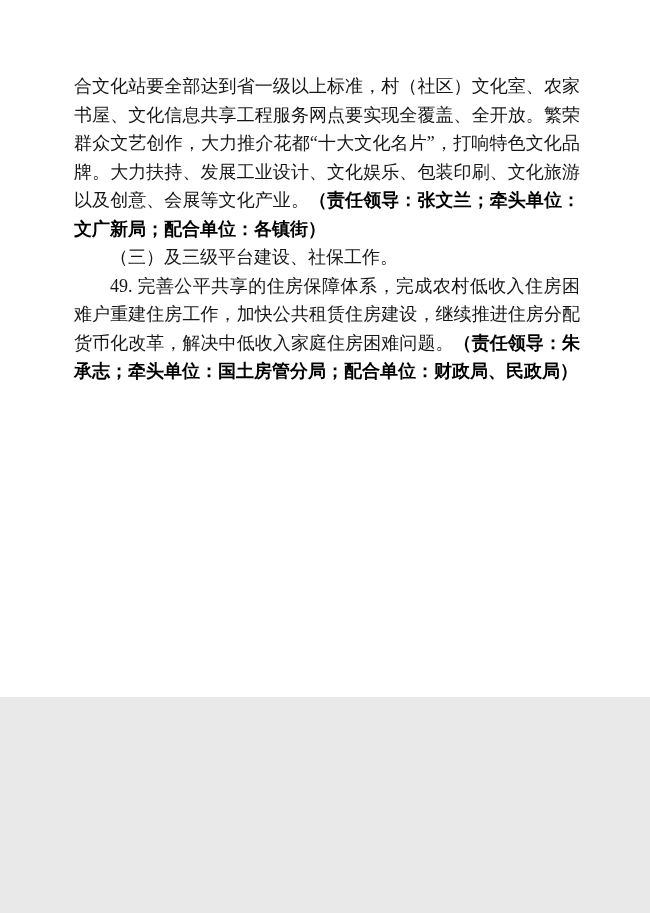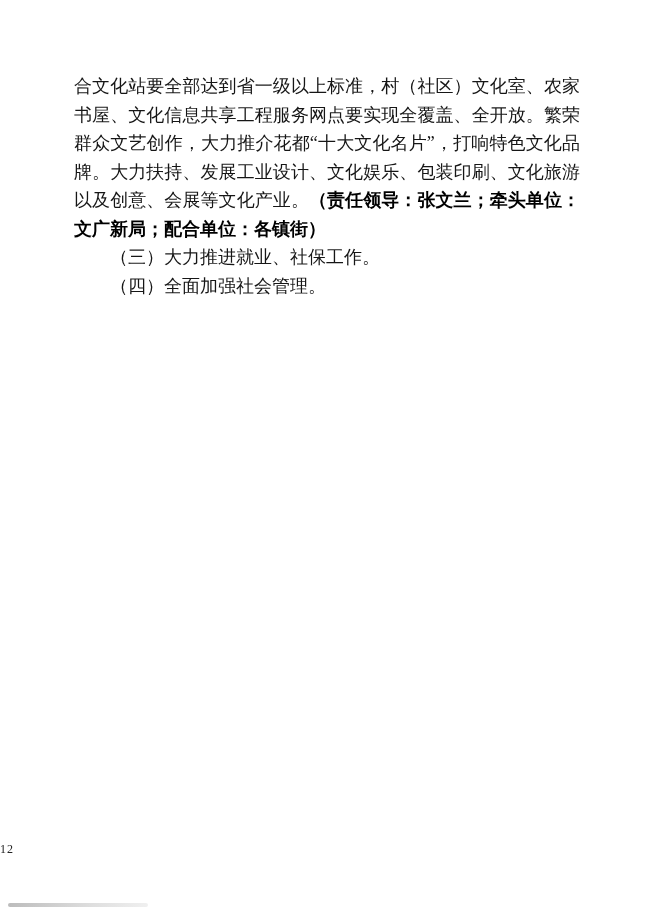--- a/index.html
+++ b/index.html
@@ -8,21 +8,21 @@
   }
   body {
     width: 650px;
     height: 913px;
     background: #e9e9e9;
     font-family: "Liberation Serif", "DejaVu Serif", serif;
   }
   .page {
     position: relative;
     width: 650px;
-    height: 913px;
+    height: 697px;
     background: #ffffff;
     overflow: hidden;
   }
   .text-block {
     position: absolute;
     left: 74px;
     top: 72px;
     width: 506px;
     font-size: 18px;
     line-height: 28.5px;
@@ -70,29 +70,29 @@
 <div class="page">
 
   <div class="text-block">
 
     <p class="para no-indent">
       <span>合文化站要全部达到省一级以上标准，村（社区）文化室、农家书屋、文化信息共享工程服务网点要实现全覆盖、全开放。繁荣群众文艺创作，大力推介花都“十大文化名片”，打响特色文化品牌。大力扶持、发展工业设计、文化娱乐、包装印刷、文化旅游以及创意、会展等文化产业。</span><span class="seg-bold">（责任领导：张文兰；牵头单位：文广新局；配合单位：各镇街）</span>
     </p>
 
 
     <p class="para">
-      <span>（三）大力推进就业、社保工作。</span>
+      <span>（三）及三级平台建设、社保工作。</span>
     </p>
 
 
 
+    <p class="para">
+      <span>49. 完善公平共享的住房保障体系，完成农村低收入住房困难户重建住房工作，加快公共租赁住房建设，继续推进住房分配货币化改革，解决中低收入家庭住房困难问题。</span><span class="seg-bold">（责任领导：朱承志；牵头单位：国土房管分局；配合单位：财政局、民政局）</span>
+    </p>
 
-    <p class="para">
-      <span>（四）全面加强社会管理。</span>
-    </p>
 
 
   </div>
 
   <div class="page-number">12</div>
 
   <div class="scan-artifact"></div>
 
 </div>
 

